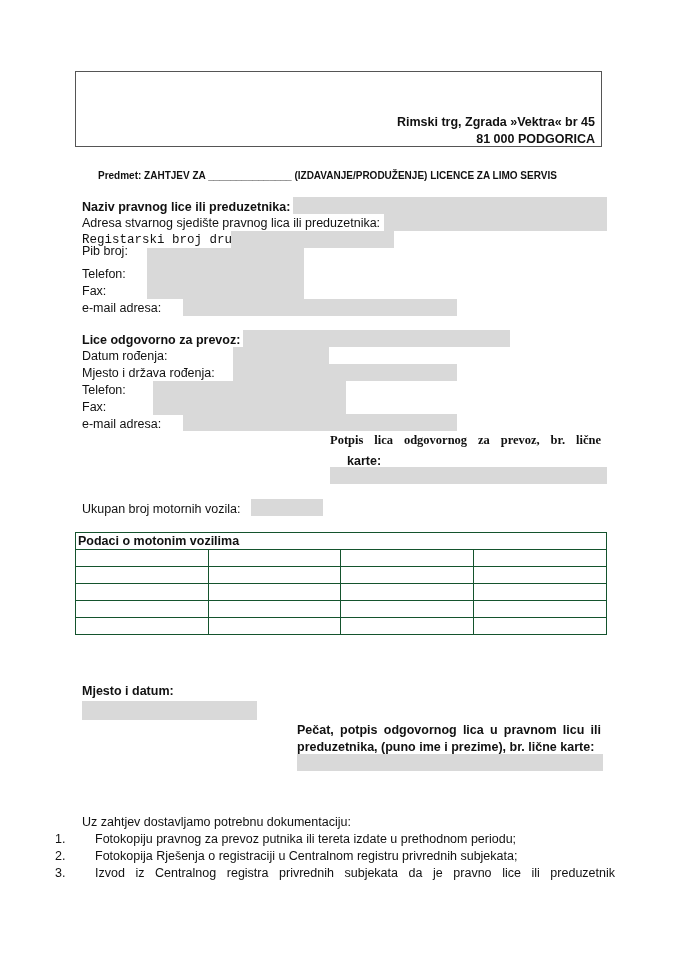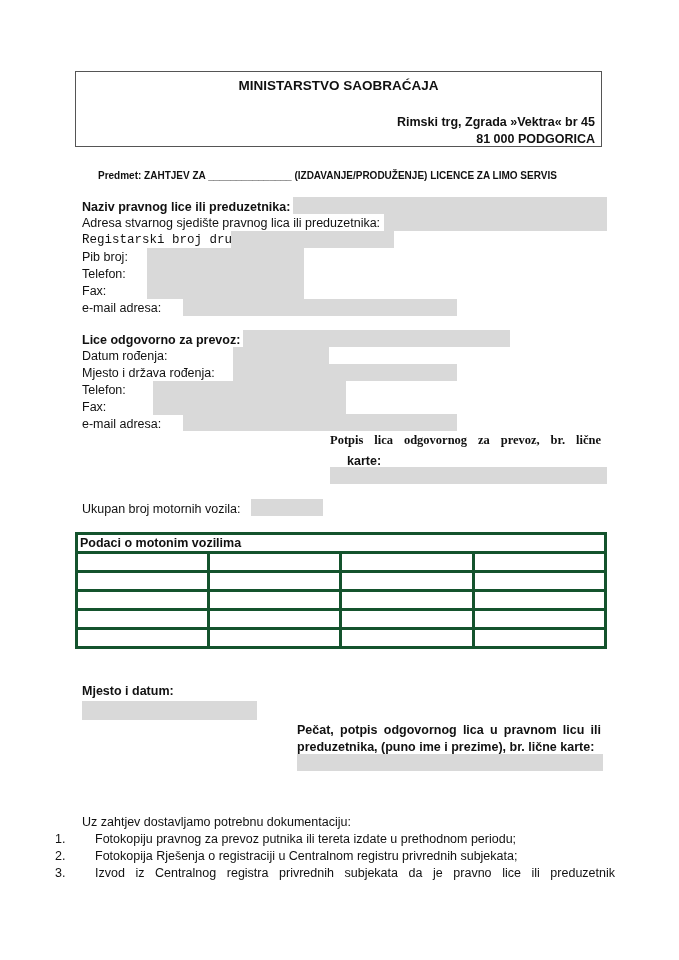--- a/index.html
+++ b/index.html
@@ -8,54 +8,53 @@
   .abs { position:absolute; white-space:nowrap; }
   .b { font-weight:bold; }
   .field { position:absolute; background:#d9d9d9; }
   .header-box { position:absolute; left:75px; top:71px; width:527px; height:76px;
                 border:1px solid #555; box-sizing:border-box; }
   .header-title { position:absolute; left:0; right:0; top:6px; text-align:center;
                   font-weight:bold; font-size:13.5px; }
   .header-addr { position:absolute; right:6px; text-align:right; font-weight:bold; font-size:12.5px; }
   table.veh { position:absolute; left:75px; top:532px; width:532px; border-collapse:collapse;
               font-size:11.5px; }
-  table.veh td, table.veh th { border:3px solid #14532d; height:16px; padding:0 2px; }
+  table.veh td, table.veh th { border:1px solid #14532d; height:16px; padding:0 2px; }
   table.veh th { font-weight:normal; text-align:center; }
   table.veh th.cap { font-weight:bold; text-align:left; font-size:12.5px; }
   .just { text-align:justify; text-align-last:justify; }
   ol.docs { position:absolute; left:55px; top:832px; margin:0; padding:0; list-style:none; width:560px; }
   ol.docs li { display:flex; height:17px; }
   ol.docs .num { width:40px; text-align:left; }
   ol.docs .txt { flex:1; }
 </style>
 </head>
 <body>
 
 <div class="header-box">
-  <div class="header-title">MINISTARSTVO SAOBRAĆAJA</div>
   <div class="header-addr" style="top:43px;">Rimski trg, Zgrada »Vektra« br 45</div>
   <div class="header-addr" style="top:60px;">81 000 PODGORICA</div>
 </div>
 
 <div class="abs b" style="left:98px; top:170px; font-size:10px;">
   <span>Predmet: ZAHTJEV ZA</span>
   <span>_______________</span>
   <span>(IZDAVANJE/PRODUŽENJE) LICENCE ZA LIMO SERVIS</span>
 </div>
 
 <div class="abs b" style="left:82px; top:200px;">Naziv pravnog lice ili preduzetnika:</div>
 <div class="field" style="left:293px; top:197px; width:314px; height:17px;"></div>
 
 <div class="abs" style="left:82px; top:216px;">Adresa stvarnog sjedište pravnog lica ili preduzetnika:</div>
 <div class="field" style="left:384px; top:214px; width:223px; height:17px;"></div>
 
 <div class="abs" style="left:82px; top:233px;font-family:Liberation Mono, monospace;">Registarski broj društva:</div>
 <div class="field" style="left:231px; top:231px; width:163px; height:17px;"></div>
 
-<div class="abs" style="left:82px; top:250px;text-align:center;">Pib broj:</div>
+<div class="abs" style="left:82px; top:244px;text-align:center;">Pib broj:</div>
 <div class="field" style="left:147px; top:248px; width:157px; height:51px;"></div>
 
 <div class="abs" style="left:82px; top:267px;">Telefon:</div>
 <div class="abs" style="left:82px; top:284px;">Fax:</div>
 
 <div class="abs" style="left:82px; top:301px;">e-mail adresa:</div>
 <div class="field" style="left:183px; top:299px; width:274px; height:17px;"></div>
 
 <div class="abs b" style="left:82px; top:333px;">Lice odgovorno za prevoz:</div>
 <div class="field" style="left:243px; top:330px; width:267px; height:17px;"></div>

